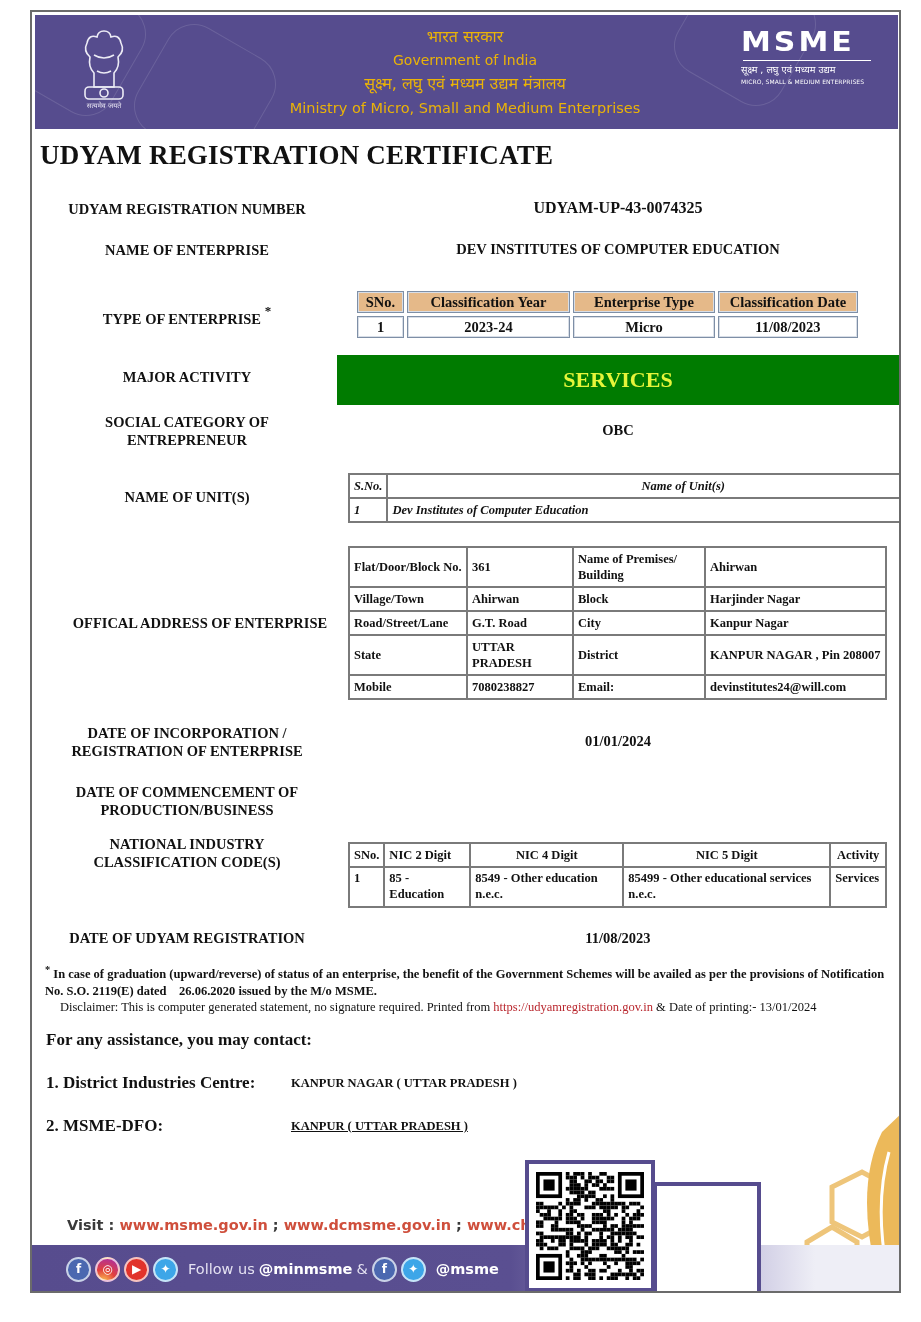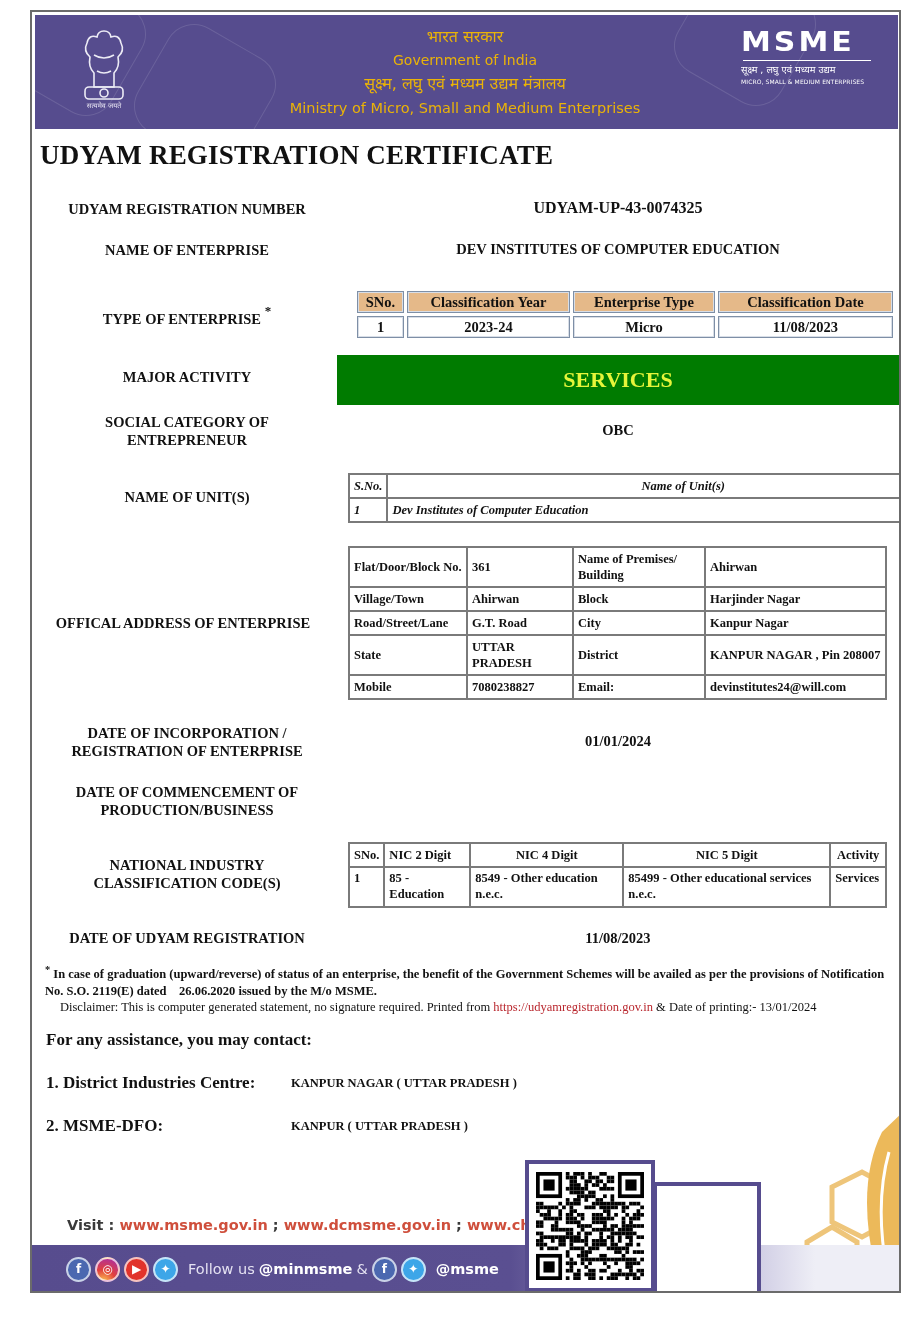--- a/index.html
+++ b/index.html
@@ -116,21 +116,21 @@
   <div class="value" style="top:229px;font-size:14.5px;">DEV INSTITUTES OF COMPUTER EDUCATION</div>
 
   <div class="label" style="left:5px;top:293px;"><span>TYPE OF ENTERPRISE</span> <sup class="star">*</sup></div>
 
   <table class="class-table">
     <tbody>
         <tr class="head">
       <td style="width:47px">SNo.</td>
       <td style="width:163px">Classification Year</td>
       <td style="width:142px">Enterprise Type</td>
-      <td style="width:175px">Classification Date</td>
+      <td style="width:140px">Classification Date</td>
     </tr>
     <tr>
       <td>1</td>
       <td>2023-24</td>
       <td>Micro</td>
       <td>11/08/2023</td>
     </tr>
   </tbody>
     </table>
 
@@ -150,21 +150,21 @@
       <td style="width:38px;height:24px;">S.No.</td>
       <td style="text-align:center;">Name of Unit(s)</td>
     </tr>
     <tr>
       <td style="height:24px;">1</td>
       <td>Dev Institutes of Computer Education</td>
     </tr>
   </tbody>
     </table>
 
-  <div class="label" style="left:1px;top:602px;width:300px;">OFFICAL ADDRESS OF ENTERPRISE</div>
+  <div class="label" style="left:18px;top:602px;width:300px;">OFFICAL ADDRESS OF ENTERPRISE</div>
   <table class="grid" style="left:316px;top:534px;width:539px;">
     <tbody>
         <tr>
       <td style="width:118px;height:40px;">Flat/Door/Block No.</td>
       <td style="width:106px;">361</td>
       <td style="width:132px;">Name of Premises/ Building</td>
       <td>Ahirwan</td>
     </tr>
     <tr>
       <td style="height:24px;">Village/Town</td>
@@ -197,21 +197,21 @@
     <div>DATE OF INCORPORATION /</div>
     <div>REGISTRATION OF ENTERPRISE</div>
   </div>
   <div class="value" style="top:721px;font-size:14.5px;">01/01/2024</div>
 
   <div class="label" style="left:5px;top:771px;">
     <div>DATE OF COMMENCEMENT OF</div>
     <div>PRODUCTION/BUSINESS</div>
   </div>
 
-  <div class="label" style="left:5px;top:844px;">
+  <div class="label" style="left:5px;top:823px;">
     <div>NATIONAL INDUSTRY</div>
     <div>CLASSIFICATION CODE(S)</div>
   </div>
   <table class="grid" style="left:316px;top:830px;width:539px;">
     <tbody>
         <tr>
       <td style="width:34px;height:24px;">SNo.</td>
       <td style="width:86px;">NIC 2 Digit</td>
       <td style="width:153px;text-align:center;">NIC 4 Digit</td>
       <td style="width:207px;text-align:center;">NIC 5 Digit</td>
@@ -230,21 +230,21 @@
   <div class="label" style="left:5px;top:917px;">DATE OF UDYAM REGISTRATION</div>
   <div class="value" style="top:918px;font-size:14.5px;">11/08/2023</div>
 
   <div class="footnote"><sup>*</sup> <span style="white-space:pre-wrap;">In case of graduation (upward/reverse) of status of an enterprise, the benefit of the Government Schemes will be availed as per the provisions of Notification No. S.O. 2119(E) dated    26.06.2020 issued by the M/o MSME.</span></div>
   <div class="disclaimer"><span>Disclaimer: This is computer generated statement, no signature required. Printed from </span><span class="link">https://udyamregistration.gov.in</span><span> &amp; Date of printing:- 13/01/2024</span></div>
 
   <div class="assist-title">For any assistance, you may contact:</div>
   <div class="contact-label" style="top:1061px;">1. District Industries Centre:</div>
   <div class="contact-value" style="top:1064px;">KANPUR NAGAR ( UTTAR PRADESH )</div>
   <div class="contact-label" style="top:1104px;">2. MSME-DFO:</div>
-  <div class="contact-value" style="top:1107px;">KANPUR ( UTTAR PRADESH )</div>
+  <div class="contact-value" style="top:1107px;text-decoration:underline;">KANPUR ( UTTAR PRADESH )</div>
 
   <svg class="deco" viewBox="0 0 171 183">
     <defs>
       <linearGradient id="fade" x1="0" x2="1" y1="0" y2="0">
           <stop offset="0" stop-color="#ffffff"></stop>
           <stop offset="1" stop-color="#d8d6ea"></stop>
         </linearGradient>
     </defs>
     <path d="M20 140 L95 140 L95 183 L20 183 Z" fill="url(#fade)" opacity="0.7"></path>
     <g fill="none" stroke="#eec57a" stroke-width="5">

